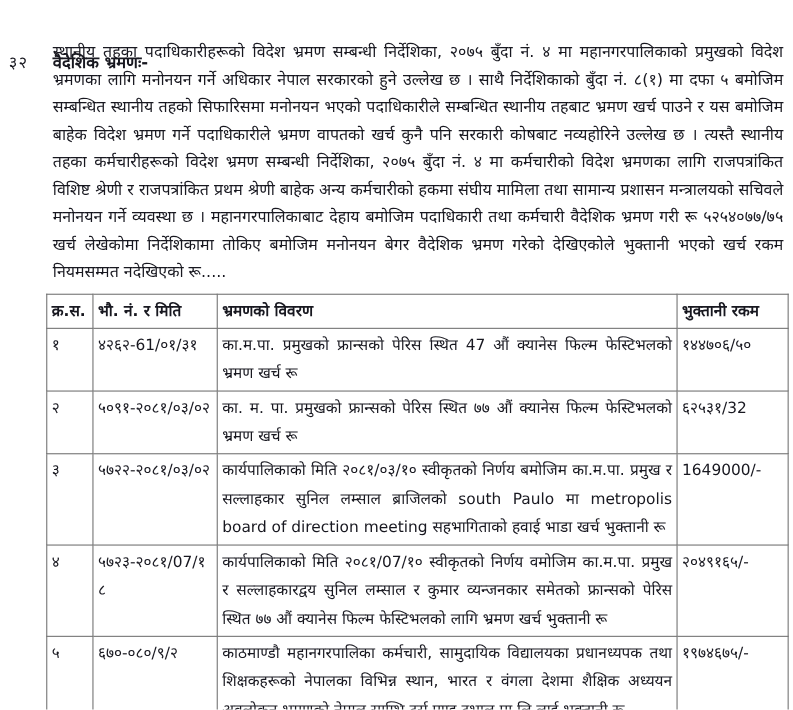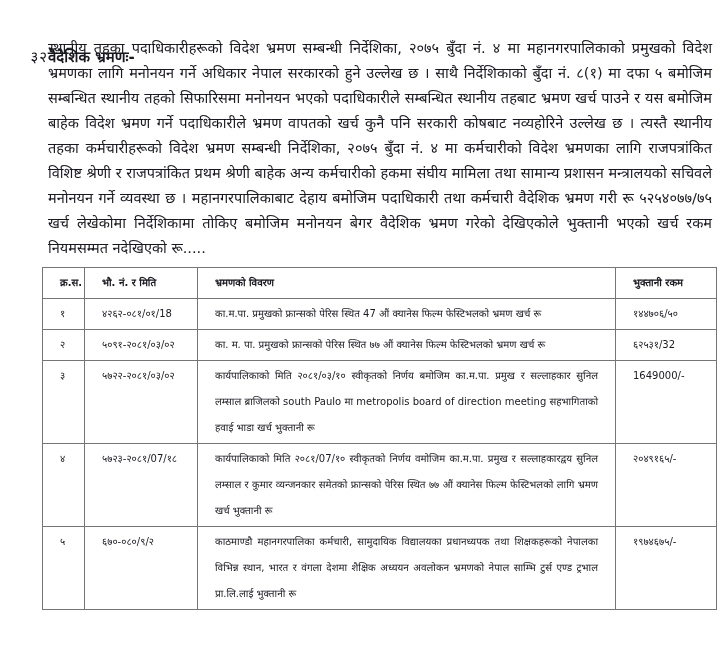--- a/index.html
+++ b/index.html
@@ -20,21 +20,20 @@
   .heading-row {
     display: flex;
     align-items: baseline;
     height: 22px;
     font-size: 15px;
   }
   .item-no {
     width: 40px;
     flex: 0 0 40px;
     letter-spacing: 1px;
-    text-align: right;
   }
   .heading {
     font-weight: bold;
     margin-top: 40px;
   }
   .para {
     margin: 8px 0 6px 40px;
     width: 664px;
     font-size: 14.5px;
     line-height: 25px;
@@ -42,22 +41,22 @@
   }
   table.main {
     border-collapse: collapse;
     margin-left: 34px;
     width: 674px;
     table-layout: fixed;
   }
   table.main th, table.main td {
     border: 1.5px solid #757575;
     vertical-align: top;
-    padding: 2px 17px;
-    font-size: 10px;
+    padding: 2px 4px;
+    font-size: 14px;
     line-height: 26px;
     word-wrap: break-word;
   }
   table.main th {
     font-weight: bold;
     text-align: left;
     white-space: nowrap;
   }
   td.desc {
     text-align: justify;
@@ -86,21 +85,21 @@
       <tr>
         <th>क्र.स.</th>
         <th>भौ. नं. र मिति</th>
         <th>भ्रमणको विवरण</th>
         <th>भुक्तानी रकम</th>
       </tr>
     </thead>
     <tbody>
       <tr>
         <td>१</td>
-        <td>४२६२-०८१/०१/18</td>
+        <td>४२६२-61/०१/३१</td>
         <td class="desc">का.म.पा. प्रमुखको फ्रान्सको पेरिस स्थित 47 औं क्यानेस फिल्म फेस्टिभलको भ्रमण खर्च रू</td>
         <td>१४४७०६/५०</td>
       </tr>
       <tr>
         <td>२</td>
         <td>५०९१-२०८१/०३/०२</td>
         <td class="desc">का. म. पा. प्रमुखको फ्रान्सको पेरिस स्थित ७७ औं क्यानेस फिल्म फेस्टिभलको भ्रमण खर्च रू</td>
         <td>६२५३१/32</td>
       </tr>
       <tr>

